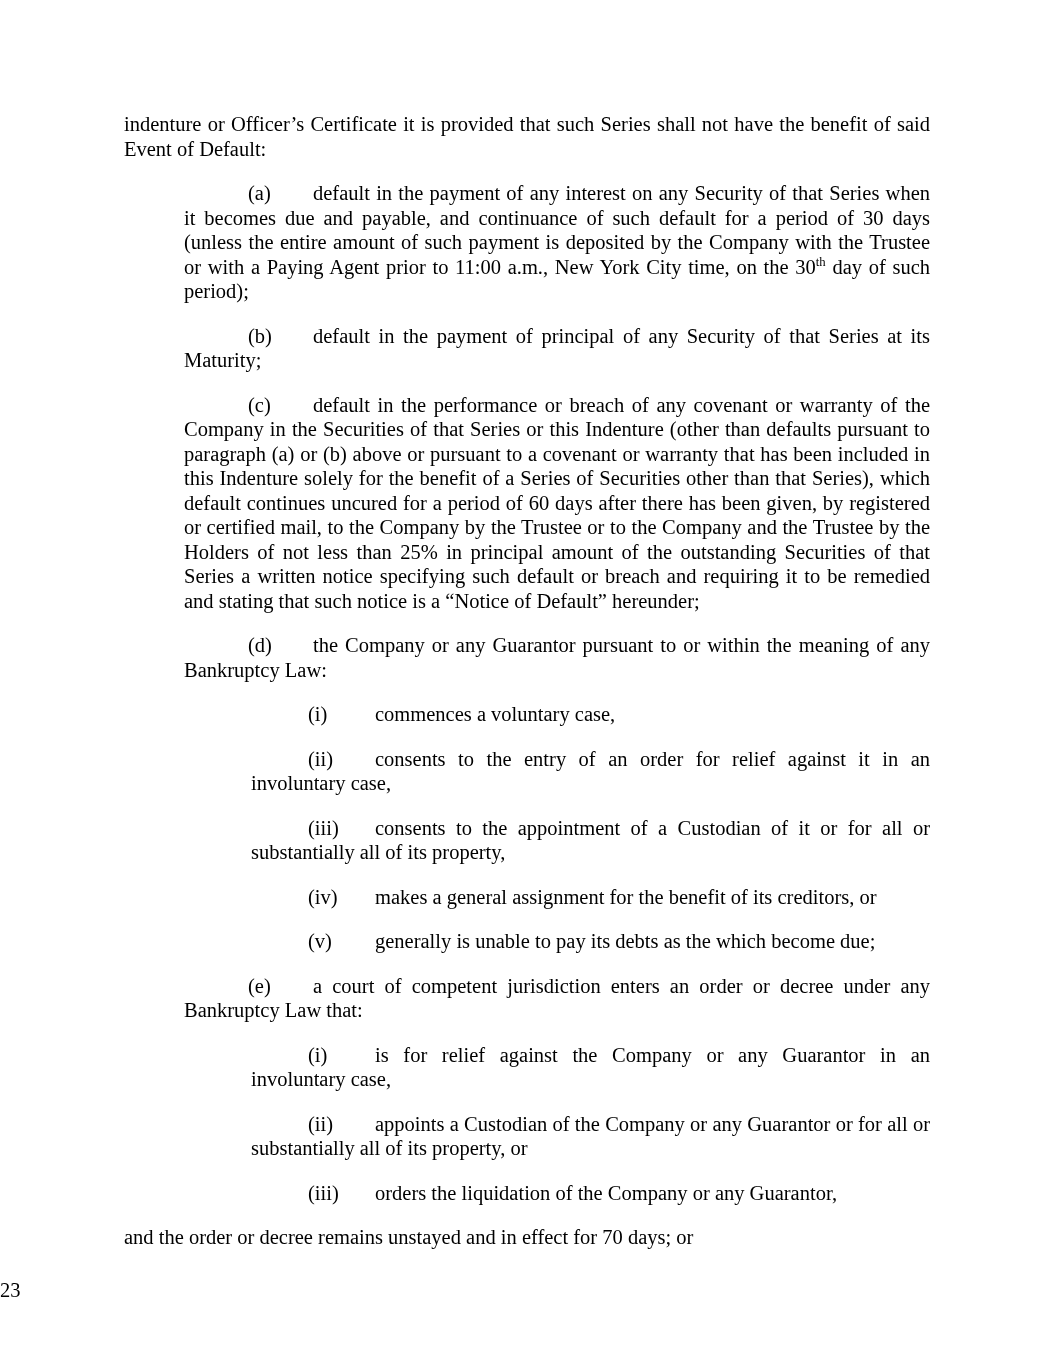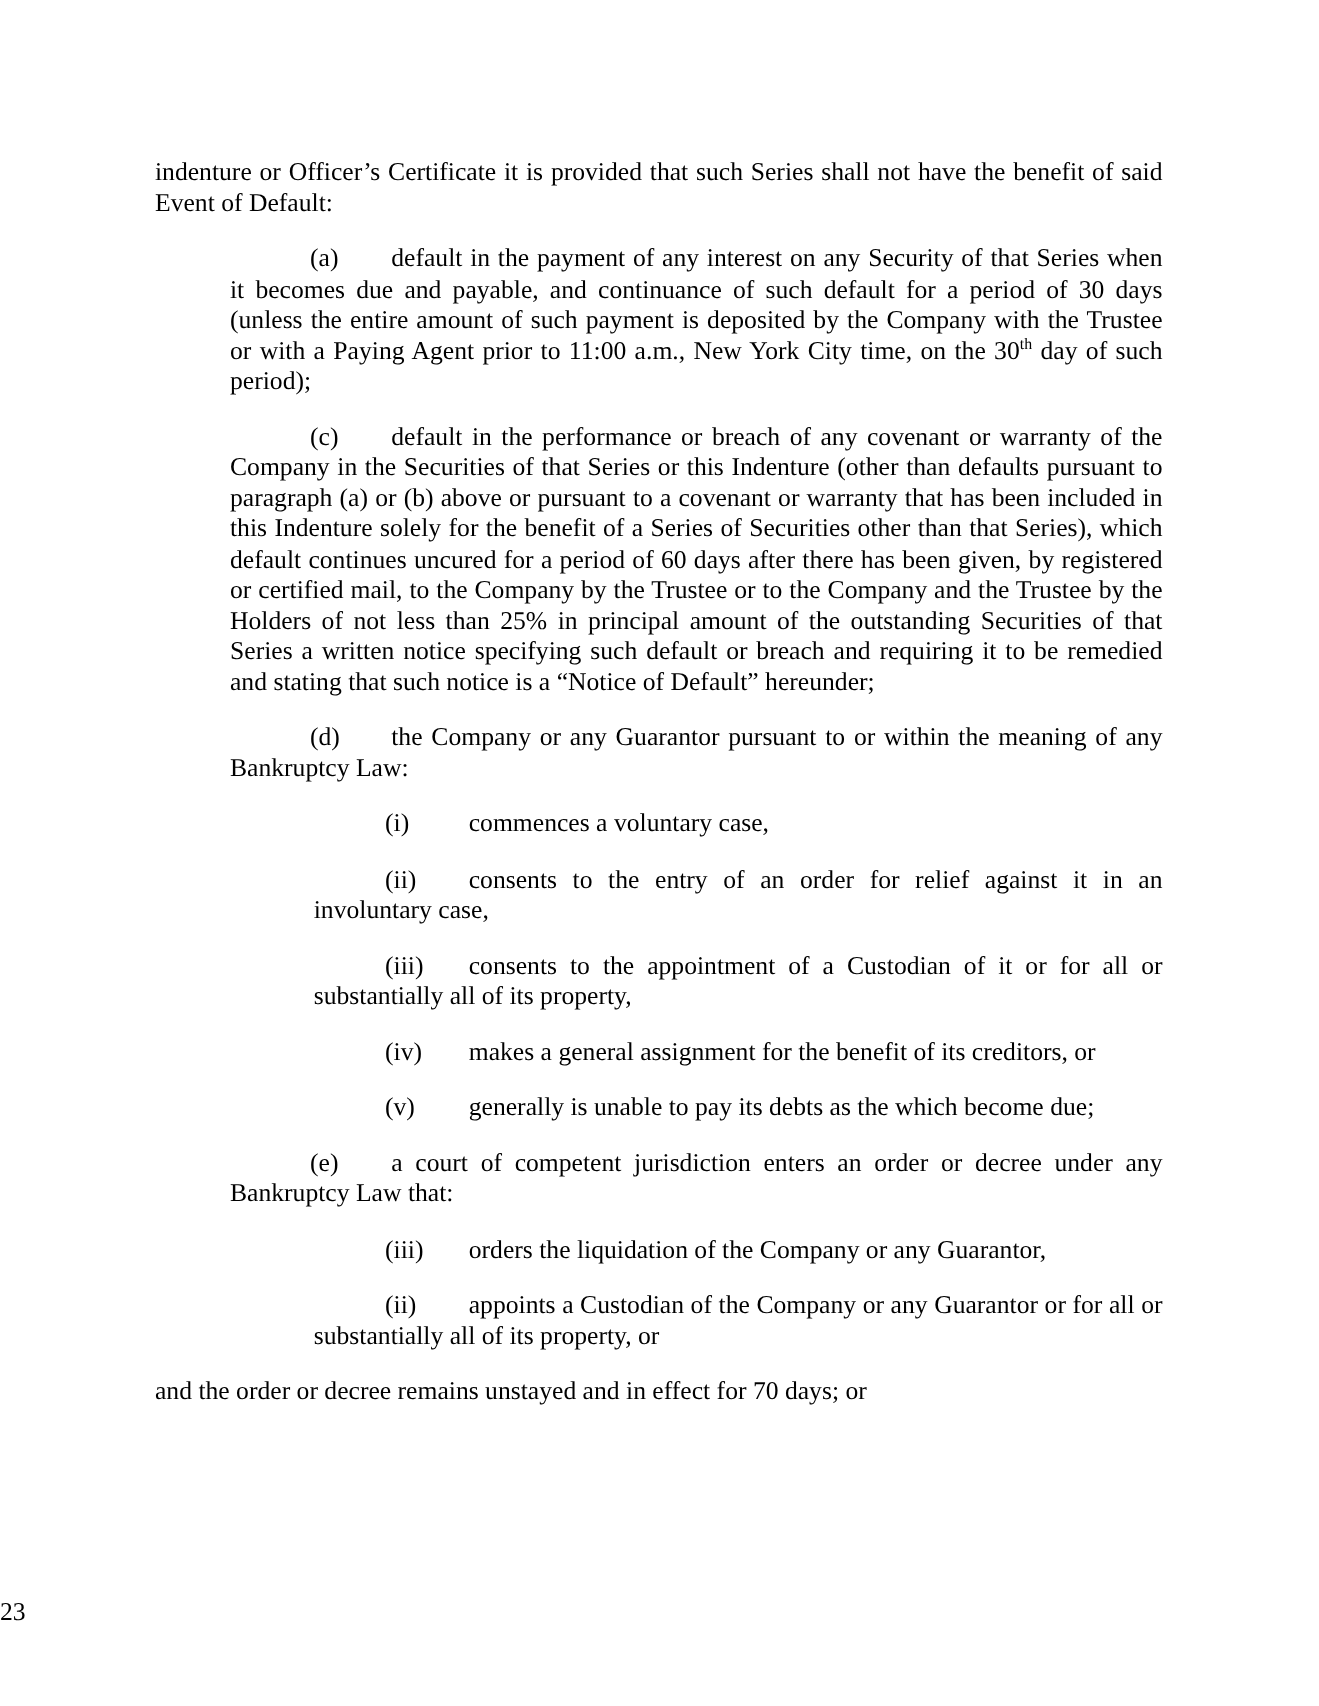--- a/index.html
+++ b/index.html
@@ -14,21 +14,21 @@
     background: #ffffff;
     color: #000000;
     font-family: "Liberation Serif", "DejaVu Serif", serif;
     font-size: 20.5px;
     line-height: 24.5px;
     overflow: hidden;
   }
   .content {
     position: absolute;
     left: 124px;
-    top: 126px;
+    top: 112px;
     width: 806px;
   }
   .content p {
     margin: 0 0 20px 0;
     text-align: justify;
   }
   
   .para-l1 {
     margin-left: 60px !important;
     text-indent: 64px;
@@ -67,40 +67,42 @@
 </head>
 <body>
 
 <div class="page">
   <div class="content">
 
     <p><span>indenture or Officer’s Certificate it is provided that such Series shall not have the benefit of said Event of Default:</span></p>
 
     <p class="para-l1"><span class="label">(a)</span><span>default in the payment of any interest on any Security of that Series when it becomes due and payable, and continuance of such default for a period of 30 days (unless the entire amount of such payment is deposited by the Company with the Trustee or with a Paying Agent prior to 11:00 a.m., New York City time, on the 30</span><sup>th</sup><span> day of such period);</span></p>
 
+    <p class="para-l1"><span class="label">(b)</span><span>default in the payment of principal of any Security of that Series at its Maturity;</span></p>
 
     <p class="para-l1"><span class="label">(c)</span><span>default in the performance or breach of any covenant or warranty of the Company in the Securities of that Series or this Indenture (other than defaults pursuant to paragraph (a) or (b) above or pursuant to a covenant or warranty that has been included in this Indenture solely for the benefit of a Series of Securities other than that Series), which default continues uncured for a period of 60 days after there has been given, by registered or certified mail, to the Company by the Trustee or to the Company and the Trustee by the Holders of not less than 25% in principal amount of the outstanding Securities of that Series a written notice specifying such default or breach and requiring it to be remedied and stating that such notice is a “Notice of Default” hereunder;</span></p>
 
     <p class="para-l1"><span class="label">(d)</span><span>the Company or any Guarantor pursuant to or within the meaning of any Bankruptcy Law:</span></p>
 
     <p class="para-l2"><span class="label">(i)</span><span>commences a voluntary case,</span></p>
 
     <p class="para-l2"><span class="label">(ii)</span><span>consents to the entry of an order for relief against it in an involuntary case,</span></p>
 
     <p class="para-l2"><span class="label">(iii)</span><span>consents to the appointment of a Custodian of it or for all or substantially all of its property,</span></p>
 
     <p class="para-l2"><span class="label">(iv)</span><span>makes a general assignment for the benefit of its creditors, or</span></p>
 
     <p class="para-l2"><span class="label">(v)</span><span>generally is unable to pay its debts as the which become due;</span></p>
 
     <p class="para-l1"><span class="label">(e)</span><span>a court of competent jurisdiction enters an order or decree under any Bankruptcy Law that:</span></p>
 
+    <p class="para-l2"><span class="label">(i)</span><span>is for relief against the Company or any Guarantor in an involuntary case,</span></p>
+
+    <p class="para-l2"><span class="label">(ii)</span><span>appoints a Custodian of the Company or any Guarantor or for all or substantially all of its property, or</span></p>
 
     <p class="para-l2"><span class="label">(iii)</span><span>orders the liquidation of the Company or any Guarantor,</span></p>
-
-    <p class="para-l2"><span class="label">(ii)</span><span>appoints a Custodian of the Company or any Guarantor or for all or substantially all of its property, or</span></p>
 
     <p class="closing"><span>and the order or decree remains unstayed and in effect for 70 days; or</span></p>
 
   </div>
 
   <div class="page-number">23</div>
 </div>
 
 </body></html>

